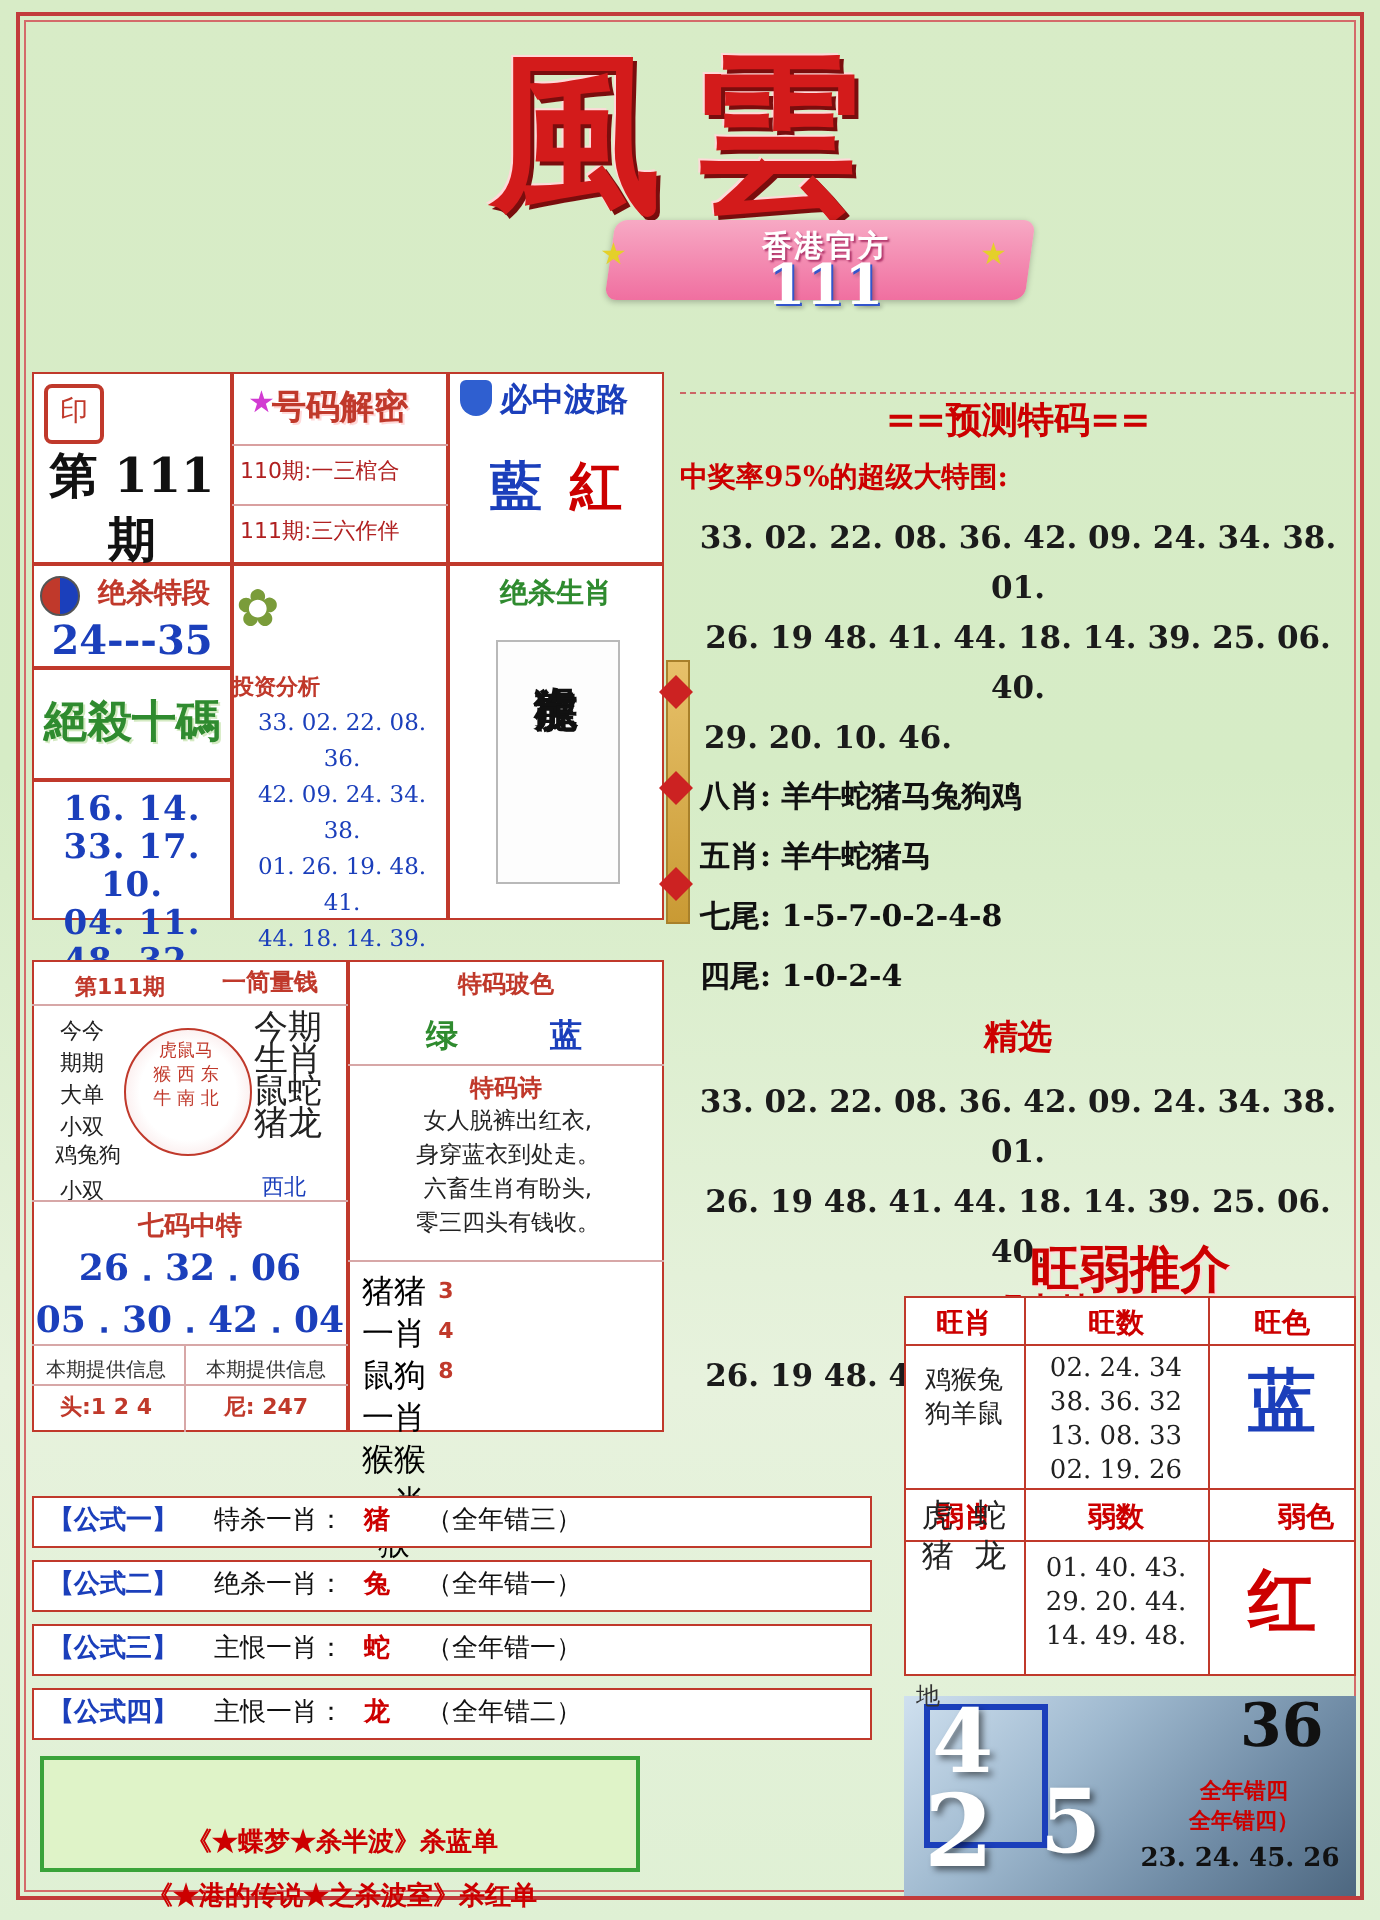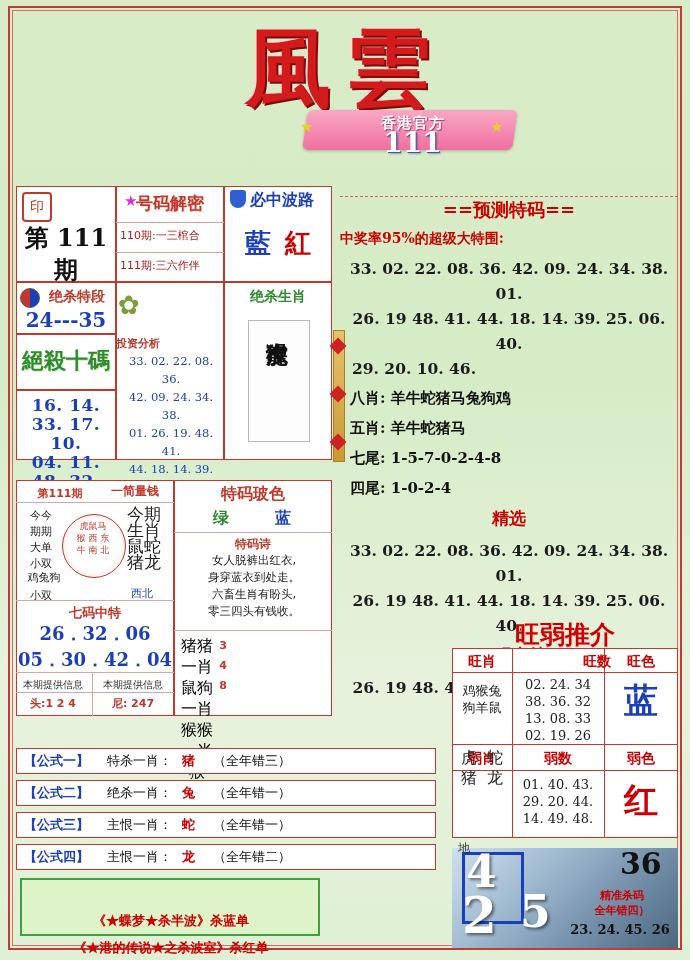--- a/index.html
+++ b/index.html
@@ -210,21 +210,21 @@
   .ml-qimazhong{position:absolute;left:16px;top:604px;width:158px;text-align:center;font-size:13px;font-weight:bold;color:#c0392b;}
   .ml-big1{position:absolute;left:16px;top:622px;width:158px;text-align:center;font-size:18px;font-weight:bold;color:#1b3fbb;font-family:"DejaVu Serif","Liberation Serif",serif;}
   .ml-big2{position:absolute;left:16px;top:648px;width:158px;text-align:center;font-size:18px;font-weight:bold;color:#1b3fbb;font-family:"DejaVu Serif","Liberation Serif",serif;}
   .ml-foot1{position:absolute;left:18px;top:678px;width:70px;text-align:center;font-size:10px;color:#333;}
   .ml-foot2{position:absolute;left:96px;top:678px;width:74px;text-align:center;font-size:10px;color:#333;}
   .ml-foot3{position:absolute;left:18px;top:696px;width:70px;text-align:center;font-size:11px;color:#c0392b;font-weight:bold;}
   .ml-foot4{position:absolute;left:96px;top:696px;width:74px;text-align:center;font-size:11px;color:#c0392b;font-weight:bold;}
   .vline{position:absolute;width:1px;background:#d7a7a7;}
   .hline{position:absolute;height:1px;background:#d7a7a7;}
 
-  .mm-hdr{position:absolute;left:174px;top:484px;width:158px;text-align:center;font-size:16px;font-weight:bold;color:#c0392b;}
+  .mm-hdr{position:absolute;left:174px;top:484px;width:158px;text-align:center;font-size:12px;font-weight:bold;color:#c0392b;}
   .mm-green{position:absolute;left:196px;top:508px;width:50px;text-align:center;font-size:16px;font-weight:bold;color:#2f8b2f;font-family:"DejaVu Serif","Liberation Serif",serif;}
   .mm-blue{position:absolute;left:258px;top:508px;width:50px;text-align:center;font-size:16px;font-weight:bold;color:#1b3fbb;font-family:"DejaVu Serif","Liberation Serif",serif;}
   .mm-tm{position:absolute;left:174px;top:536px;width:158px;text-align:center;font-size:12px;font-weight:bold;color:#c0392b;}
   .mm-poem{position:absolute;left:186px;top:552px;width:136px;font-size:11.5px;color:#222;line-height:17px;text-align:center;}
   .mm-col1{position:absolute;left:180px;top:636px;width:34px;text-align:center;}
   .mm-col2{position:absolute;left:216px;top:636px;width:14px;text-align:center;color:#c0392b;font-weight:bold;font-size:11px;line-height:20px;}
   .mm-col3{position:absolute;left:232px;top:636px;width:94px;text-align:left;line-height:20px;}
 
   
   .wrTitle{
@@ -439,38 +439,38 @@
 
   <div class="wrTitle">旺弱推介</div>
   <div class="wrBox"></div>
   <div class="hline" style="left:452px;top:672px;width:226px;background:#c0392b;"></div>
   <div class="hline" style="left:452px;top:744px;width:226px;background:#c0392b;"></div>
   <div class="hline" style="left:452px;top:770px;width:226px;background:#c0392b;"></div>
   <div class="vline" style="left:512px;top:648px;height:190px;background:#c0392b;"></div>
   <div class="vline" style="left:604px;top:648px;height:190px;background:#c0392b;"></div>
 
   <div class="wrCellHdr" style="left:452px;top:653px;width:60px;">旺肖</div>
-  <div class="wrCellHdr" style="left:512px;top:653px;width:92px;padding-left:39px;">旺数</div>
+  <div class="wrCellHdr" style="left:512px;top:653px;width:92px;">旺数</div>
   <div class="wrCellHdr" style="left:604px;top:653px;width:74px;">旺色</div>
 
   <div class="wrTxt" style="left:452px;top:682px;width:60px;">
     <div>鸡猴兔</div>
     <div>狗羊鼠</div>
   </div>
   <div class="wrTxt" style="left:512px;top:676px;width:92px;">
     <div>02. 24. 34</div>
     <div>38. 36. 32</div>
     <div>13. 08. 33</div>
     <div>02. 19. 26</div>
   </div>
   <div class="wrBig" style="left:604px;top:678px;width:74px;color:#1b3fbb;">蓝</div>
 
   <div class="wrCellHdr" style="left:452px;top:750px;width:60px;">弱肖</div>
   <div class="wrCellHdr" style="left:512px;top:750px;width:92px;">弱数</div>
-  <div class="wrCellHdr" style="left:604px;top:750px;width:74px;">弱色</div>
+  <div class="wrCellHdr" style="left:604px;top:750px;width:74px;padding-left:12px;">弱色</div>
 
   <div class="wrTxt" style="left:452px;top:748px;width:60px;font-size:16px;line-height:20px;">
     <div>虎&nbsp;&nbsp;蛇</div>
     <div>猪&nbsp;&nbsp;龙</div>
   </div>
   <div class="wrTxt" style="left:512px;top:776px;width:92px;">
     <div>01. 40. 43.</div>
     <div>29. 20. 44.</div>
     <div>14. 49. 48.</div>
   </div>
@@ -503,17 +503,17 @@
   <div class="carArea">
     <div class="carBg"></div>
   </div>
   <div class="blueFrame"></div>
   <div class="carNum" style="left:466px;top:846px;font-size:44px;">4</div>
   <div class="carNum" style="left:462px;top:886px;font-size:50px;">2</div>
   <div class="carNum" style="left:520px;top:886px;font-size:44px;">5</div>
   <div style="position:absolute;left:458px;top:840px;font-size:12px;color:#333;">地</div>
   <div class="num36">36</div>
   <div class="jingzhun">
-    <div>精准杀码</div>
+    <div>全年错四</div>
     <div>全年错四）</div>
   </div>
   <div class="bottomNums">23. 24. 45. 26</div>
 </div>
 
 </body></html>

